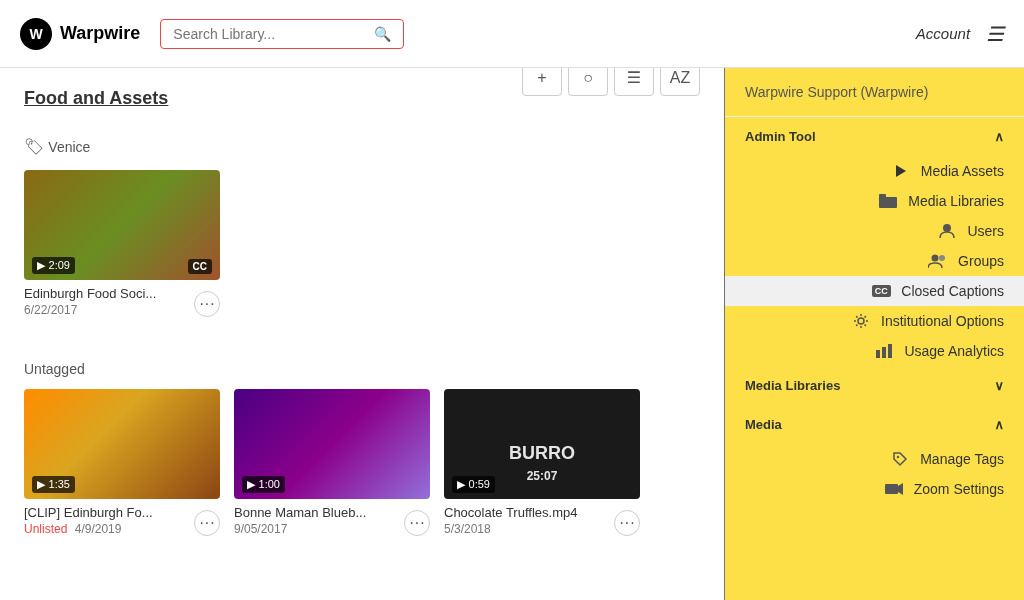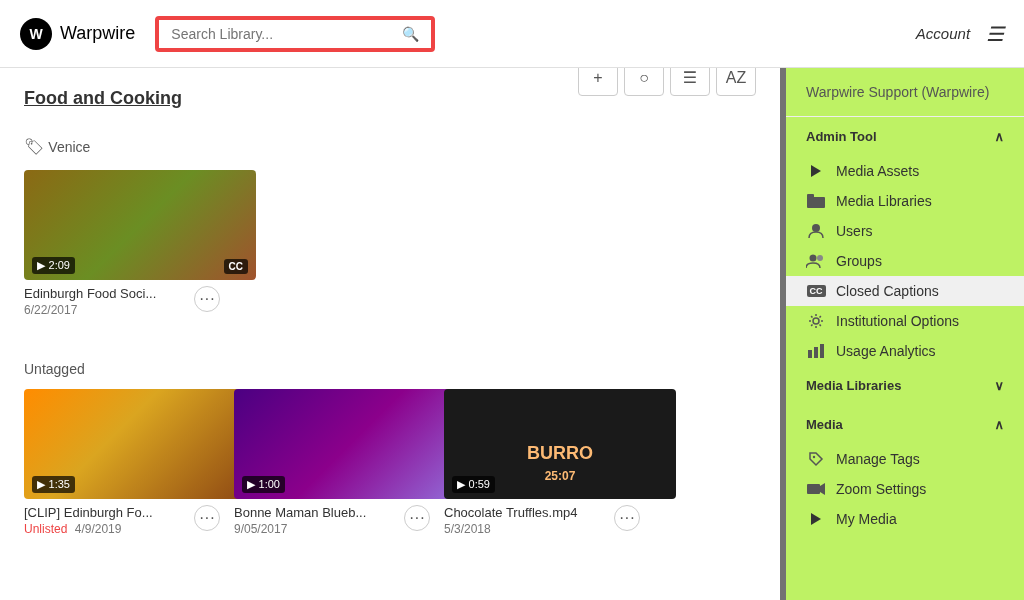--- a/index.html
+++ b/index.html
@@ -2,64 +2,64 @@
 <html><head>
   <meta charset="utf-8">
   <style>
     * { box-sizing: border-box; margin: 0; padding: 0; }
     body { font-family: -apple-system, BlinkMacSystemFont, 'Segoe UI', sans-serif; background: #fff; color: #333; font-size: 14px; width: 1024px; height: 600px; overflow: hidden; }
 
     
     .header { display: flex; align-items: center; padding: 0 20px; height: 68px; border-bottom: 1px solid #e0e0e0; }
     .logo-area { display: flex; align-items: center; gap: 8px; margin-right: 20px; }
     .logo-circle { width: 32px; height: 32px; background: #000; border-radius: 50%; display: flex; align-items: center; justify-content: center; color: #fff; font-weight: bold; font-size: 14px; }
-    .logo-text { font-size: 18px; font-weight: 400; color: #000; }
-    .search-bar { display: flex; align-items: center; border: 4px solid #ef4444; border-radius: 4px; padding: 6px 12px; width: 280px; gap: 8px; }
+    .logo-text { font-size: 18px; font-weight: 700; color: #000; }
+    .search-bar { display: flex; align-items: center; border: 1px solid #ef4444; border-radius: 4px; padding: 6px 12px; width: 244px; gap: 8px; }
     .search-input { border: none; outline: none; font-size: 14px; color: #999; width: 100%; background: transparent; }
     .header-right { margin-left: auto; display: flex; align-items: center; gap: 16px; font-style: italic; }
     .account-text { font-size: 15px; color: #333; }
     .hamburger-icon { font-size: 20px; color: #333; cursor: pointer; }
 
     
     .main { display: flex; height: calc(600px - 68px); }
 
     
     .content { flex: 1; padding: 20px 24px; overflow-y: auto; }
     .section-title { font-size: 18px; font-weight: 700; text-decoration: underline; margin-bottom: 14px; }
     .tag-link { display: inline-flex; align-items: center; gap: 4px; color: #555; font-size: 14px; margin-bottom: 14px; cursor: pointer; text-decoration: none; }
     .tag-icon { font-size: 16px; }
 
     
     .video-grid { display: flex; gap: 14px; flex-wrap: wrap; margin-bottom: 20px; }
     .video-card { width: 196px; }
-    .video-thumb { width: 232px; height: 110px; background: #555; border-radius: 4px; position: relative; overflow: hidden; cursor: pointer; }
+    .video-thumb { width: 196px; height: 110px; background: #555; border-radius: 4px; position: relative; overflow: hidden; cursor: pointer; }
     .thumb-img-food { background: linear-gradient(135deg, #8B6914 0%, #6B8E23 50%, #A0522D 100%); }
     .thumb-img-orange { background: linear-gradient(135deg, #FF8C00 0%, #DAA520 40%, #8B4513 100%); }
     .thumb-img-purple { background: linear-gradient(135deg, #4B0082 0%, #8B008B 50%, #9370DB 100%); }
     .thumb-img-dark { background: #1a1a1a; display: flex; align-items: center; justify-content: center; }
-    .burro-text { color: #fdba74; font-size: 18px; font-weight: bold; text-align: center; margin-top: 39px; }
+    .burro-text { color: #e5e5e5; font-size: 18px; font-weight: bold; text-align: center; margin-top: 39px; }
     .thumb-duration { position: absolute; bottom: 6px; left: 8px; background: rgba(0,0,0,0.7); color: #fff; font-size: 11px; padding: 2px 5px; border-radius: 3px; }
     .thumb-cc { position: absolute; bottom: 6px; right: 8px; background: rgba(0,0,0,0.7); color: #fff; font-size: 10px; padding: 2px 5px; border-radius: 3px; font-weight: bold; }
-    .video-info { padding: 6px 0 4px; display: flex; align-items: flex-start; justify-content: space-between; gap: 10px; }
+    .video-info { padding: 6px 0 4px; display: flex; align-items: flex-end; justify-content: space-between; gap: 10px; }
     .video-title { font-size: 13px; color: #333; flex: 1; }
     .video-meta { font-size: 12px; color: #777; margin-top: 2px; }
     .video-status { font-size: 12px; color: #e44; margin-right: 4px; }
     .more-btn { width: 26px; height: 26px; border-radius: 50%; border: 1px solid #ccc; background: #fff; display: flex; align-items: center; justify-content: center; cursor: pointer; font-size: 16px; color: #555; flex-shrink: 0; }
 
     .toolbar { display: flex; gap: 6px; margin-bottom: 16px; float: right; margin-top: -40px; }
     .toolbar-btn { width: 40px; height: 36px; border: 1px solid #ccc; border-radius: 4px; background: #fff; display: flex; align-items: center; justify-content: center; cursor: pointer; font-size: 16px; color: #555; }
 
     .untagged-label { font-size: 14px; color: #555; margin-bottom: 12px; clear: both; padding-top: 8px; margin-top: 32px; }
 
     
-    .sidebar { width: 244px; border-left: 6px solid #737373; background: #bef264; overflow-y: auto; padding: 0; }
+    .sidebar { width: 300px; border-left: 1px solid #737373; background: #fde047; overflow-y: auto; padding: 0; }
     .sidebar-support { padding: 16px 20px; font-size: 14px; color: #555; border-bottom: 1px solid #eee; }
     .sidebar-section { padding: 12px 20px 4px; }
     .sidebar-section-header { display: flex; align-items: center; justify-content: space-between; font-weight: 700; font-size: 13px; margin-bottom: 8px; cursor: pointer; }
-    .sidebar-item { display: flex; align-items: center; gap: 10px; padding: 7px 20px; cursor: pointer; font-size: 14px; color: #333; }
+    .sidebar-item { display: flex; align-items: center; gap: 10px; padding: 7px 20px; cursor: pointer; font-size: 14px; color: #333; justify-content: flex-end; }
     .sidebar-item.highlighted { background: #f0f0f0; }
     .sidebar-icon { width: 20px; height: 16px; display: flex; align-items: center; justify-content: center; flex-shrink: 0; }
     .icon-cc-box { background: #555; color: #fff; font-size: 9px; font-weight: bold; padding: 1px 3px; border-radius: 2px; }
 
     
     .arrow-indicator { position: relative; }
 
     .section-with-toolbar { display: flex; align-items: center; justify-content: space-between; margin-bottom: 14px; }
   </style>
 </head>
@@ -80,21 +80,21 @@
     <span class="account-text">Account</span>
     <span class="hamburger-icon">☰</span>
   </div>
 </div>
 
 <div class="main">
 
   <div class="content">
 
     <div class="section-with-toolbar">
-      <h2 class="section-title">Food and Cooking</h2>
+      <h2 class="section-title">Food and Assets</h2>
       <div class="toolbar">
         <button class="toolbar-btn">+</button>
         <button class="toolbar-btn">○</button>
         <button class="toolbar-btn">☰</button>
         <button class="toolbar-btn" style="font-size:16px;font-weight:normal;">AZ</button>
       </div>
     </div>
 
     <a class="tag-link">
       <span class="tag-icon">🏷</span>
@@ -273,21 +273,15 @@
     <div class="sidebar-item">
       <div class="sidebar-icon">
         <svg width="18" height="14" viewBox="0 0 18 14">
             <rect x="0" y="2" width="13" height="10" rx="1" fill="#555"></rect>
             <polygon points="13,4 18,1 18,13 13,10" fill="#555"></polygon>
           </svg>
       </div>
       <span>Zoom Settings</span>
     </div>
 
-    <div class="sidebar-item">
-      <div class="sidebar-icon">
-        <div style="width:0;height:0;border-top:6px solid transparent;border-bottom:6px solid transparent;border-left:10px solid #333;"></div>
-      </div>
-      <span>My Media</span>
-    </div>
 
   </div>
 </div>
 
 </body></html>

